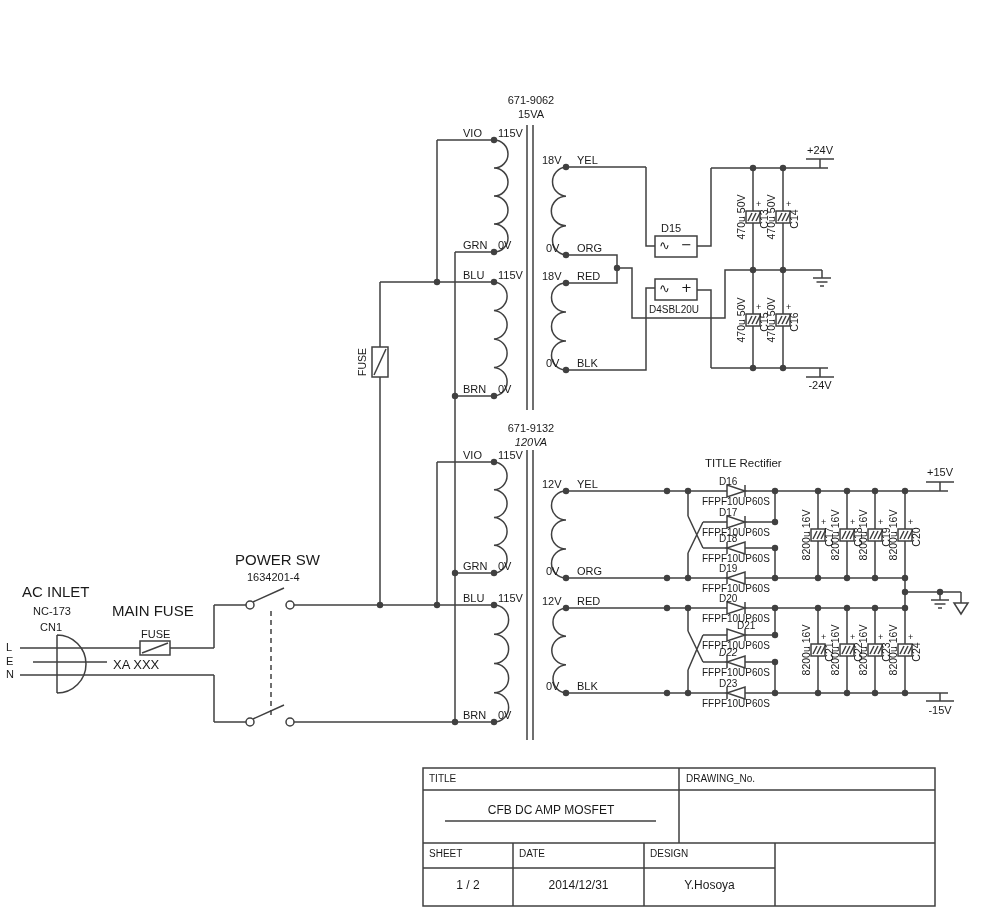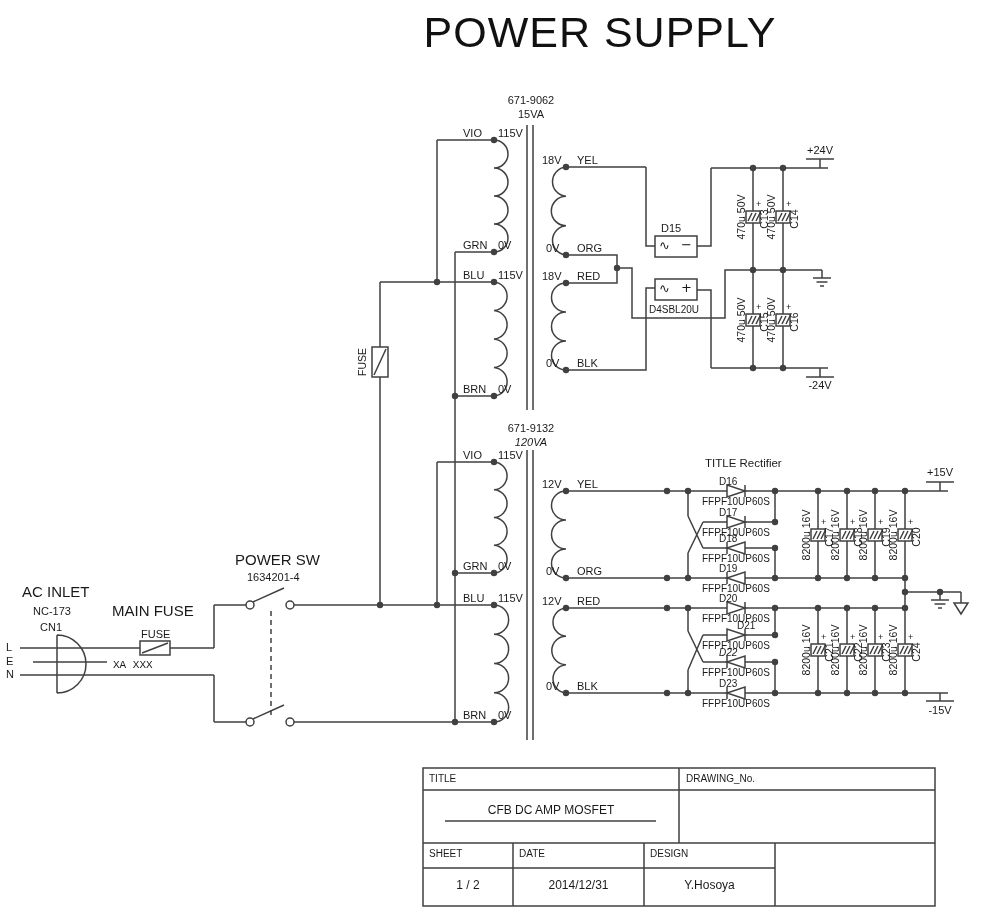--- a/index.html
+++ b/index.html
@@ -231,32 +231,31 @@
     </g>
 
     <g>
       <rect x="423" y="768" width="512" height="138"></rect>
       <path d="M423,790 H935 M423,843 H935 M423,868 H775"></path>
       <path d="M679,768 V843 M513,843 V906 M644,843 V906 M775,843 V906"></path>
       <path d="M445,821 H656"></path>
     </g>
   </svg>
 
-  <div class="ttl">POWER SUPPLY</div>
 
   <div class="hdr" style="left:22px;top:584px;">AC INLET</div>
   <div class="lbl" style="left:33px;top:605px;">NC-173</div>
   <div class="lbl" style="left:40px;top:621px;">CN1</div>
   <div class="lbl" style="left:6px;top:641px;">L</div>
   <div class="lbl" style="left:6px;top:655px;">E</div>
   <div class="lbl" style="left:6px;top:668px;">N</div>
 
   <div class="hdr" style="left:112px;top:603px;">MAIN FUSE</div>
   <div class="lbl" style="left:141px;top:628px;">FUSE</div>
-  <div class="lbl" style="left:113px;top:659px;font-size:11px;font-family:Liberation Mono, monospace;">XA XXX</div>
+  <div class="lbl" style="left:113px;top:659px;font-size:13px;">XA XXX</div>
 
   <div class="hdr" style="left:235px;top:552px;">POWER SW</div>
   <div class="lbl" style="left:247px;top:571px;">1634201-4</div>
 
   <div class="vlbl" style="left:327px;top:356px;">FUSE</div>
 
   <div class="lbl ctr" style="left:505px;top:94px;width:52px;">671-9062</div>
   <div class="lbl ctr" style="left:505px;top:108px;width:52px;">15VA</div>
   <div class="lbl" style="left:463px;top:127px;">VIO</div>
   <div class="lbl" style="left:498px;top:127px;">115V</div>

